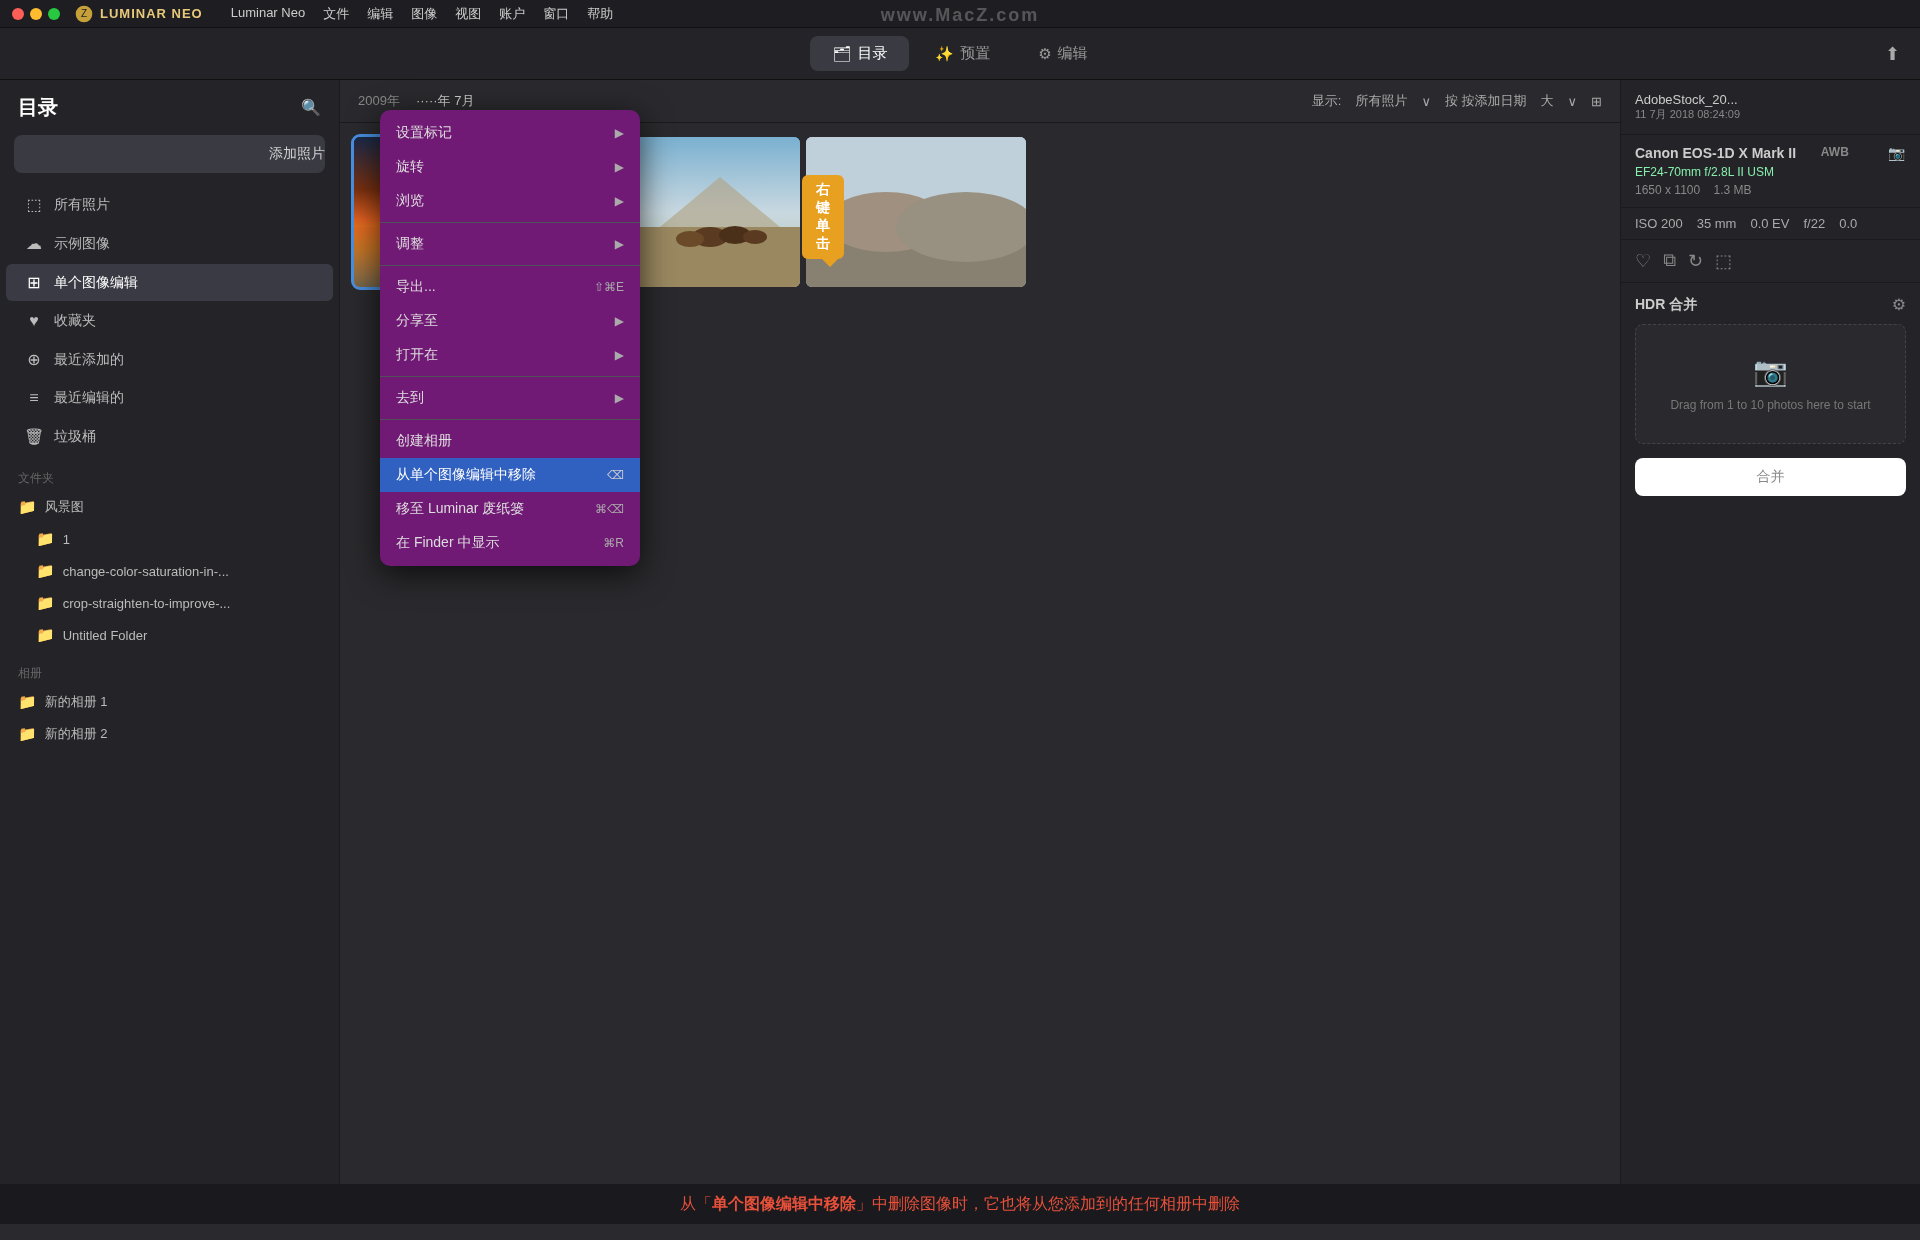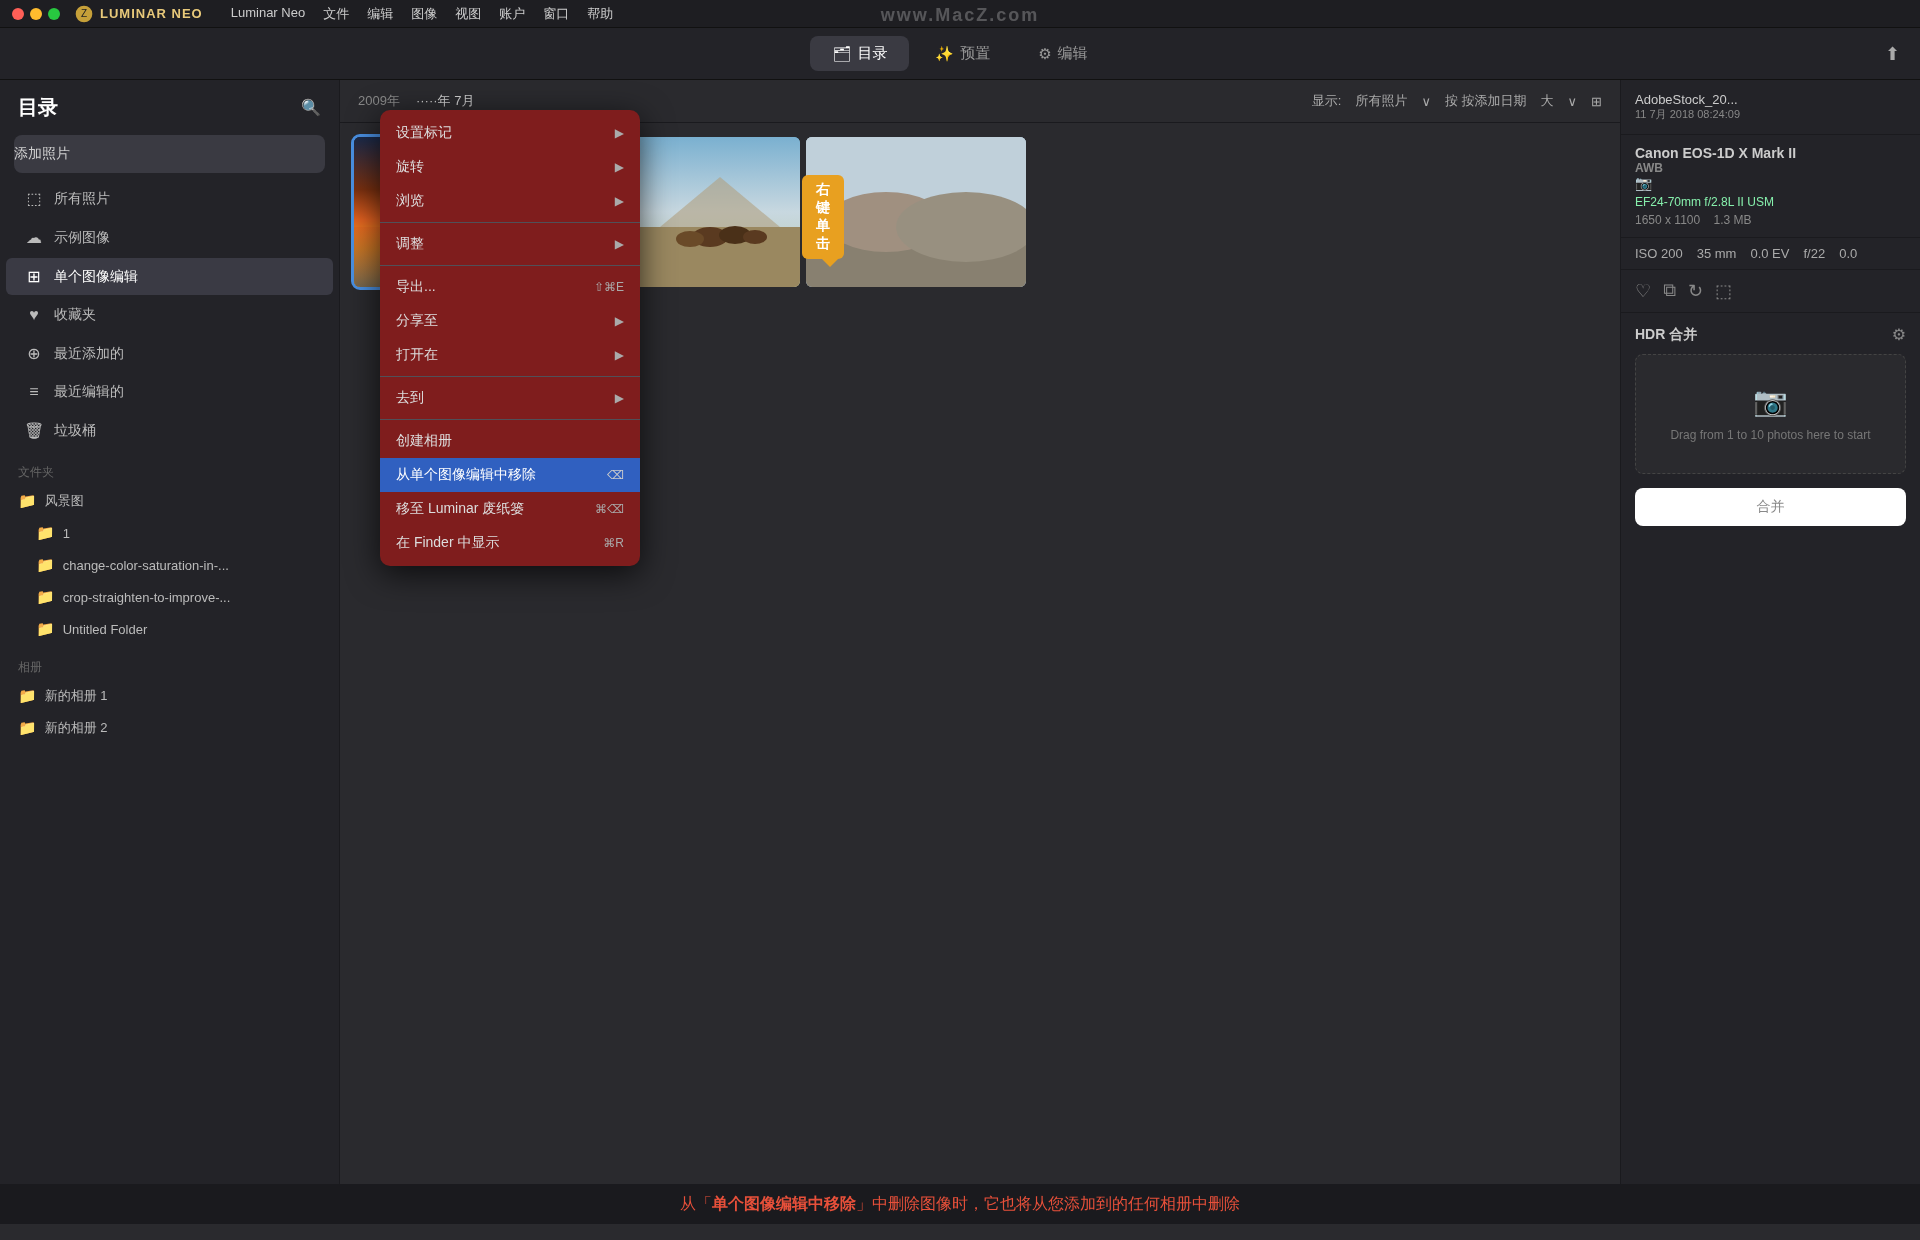--- a/index.html
+++ b/index.html
@@ -84,28 +84,28 @@
     }
     .sidebar-header {
       display: flex;
       align-items: center;
       justify-content: space-between;
       padding: 14px 18px 10px;
     }
     .sidebar-title { font-size: 20px; font-weight: 600; color: #fff; }
     .sidebar-search { color: #888; font-size: 16px; }
     .add-photos-btn {
-      margin: 4px 14px 6px;
+      margin: 4px 14px 12px;
       background: #3a3a42;
       color: #d0d0d0;
       border: none;
       border-radius: 8px;
       padding: 10px 0;
       font-size: 14px;
-      text-align: left;
+      text-align: right;
       cursor: pointer;
       width: calc(100% - 28px);
     }
     .sidebar-item {
       display: flex;
       align-items: center;
       gap: 10px;
       padding: 9px 18px;
       font-size: 14px;
       color: #bbb;
@@ -209,21 +209,21 @@
     .meta-header {
       padding: 12px 14px;
       display: flex;
       justify-content: space-between;
       align-items: center;
       border-bottom: 1px solid #1a1a1e;
     }
     .meta-filename { font-size: 13px; color: #ccc; font-weight: 500; }
     .meta-date { font-size: 11px; color: #888; }
     .meta-camera { padding: 10px 14px; border-bottom: 1px solid #1a1a1e; }
-    .meta-camera-name { font-size: 14px; color: #ccc; font-weight: 600; margin-bottom: 4px; display: flex; justify-content: space-between; flex-direction: column; }
+    .meta-camera-name { font-size: 14px; color: #ccc; font-weight: 600; margin-bottom: 4px; display: flex; justify-content: space-between; }
     .meta-lens { font-size: 12px; color: #86efac; margin-bottom: 4px; }
     .meta-dims { font-size: 12px; color: #888; }
     .meta-exif {
       padding: 8px 14px;
       display: flex;
       gap: 14px;
       font-size: 13px;
       color: #aaa;
       border-bottom: 1px solid #1a1a1e;
     }
@@ -278,21 +278,21 @@
     }
 
     
     .context-menu-overlay {
       position: absolute;
       top: 80px;
       left: 380px;
       z-index: 1000;
     }
     .context-menu {
-      background: #7f1d1d;
+      background: #701a75;
       border-radius: 10px;
       box-shadow: 0 8px 32px rgba(0,0,0,0.7);
       min-width: 260px;
       padding: 6px 0;
       font-size: 14px;
     }
     .cm-item {
       display: flex;
       align-items: center;
       justify-content: space-between;

